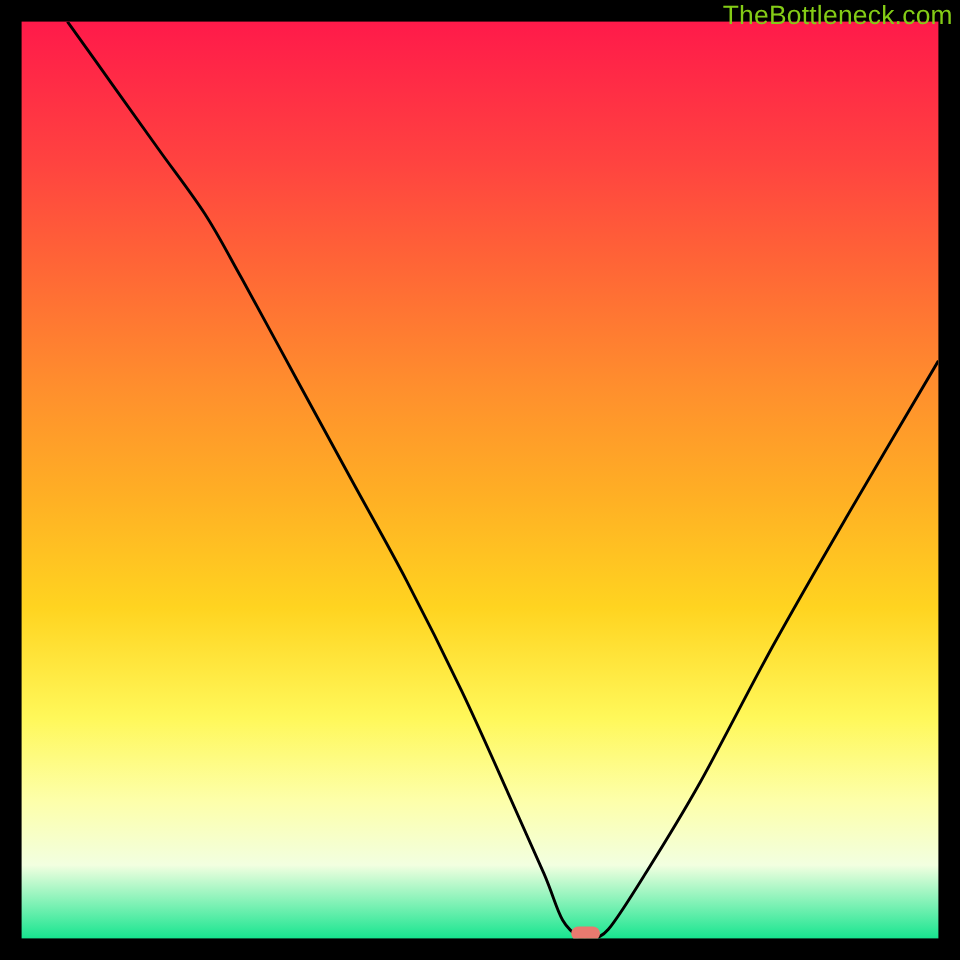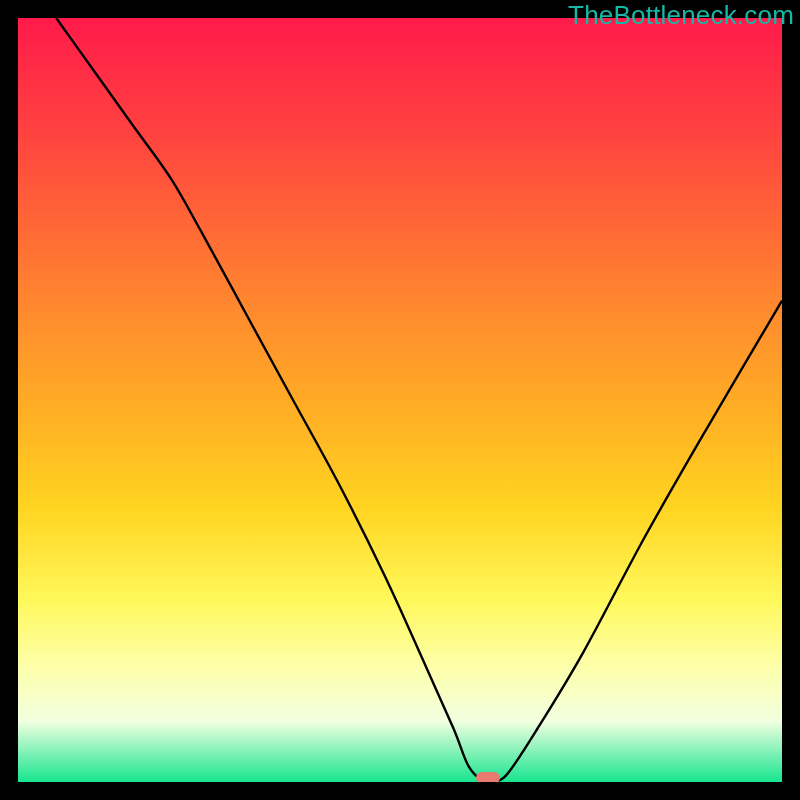--- a/index.html
+++ b/index.html
@@ -42,22 +42,22 @@
     position: absolute;
     left: 0;
     top: 0;
     width: 764px;
     height: 764px;
   }
   .watermark {
     position: absolute;
     top: 0px;
     right: 6px;
-    color: #14b8a6;
-    font-size: 26px;
+    color: #84cc16;
+    font-size: 22px;
     letter-spacing: 0.2px;
     user-select: none;
   }
   .marker {
     position: absolute;
     width: 24px;
     height: 12px;
     border-radius: 6px;
     background: #e97a6f;
     transform: translate(-50%, -50%);

